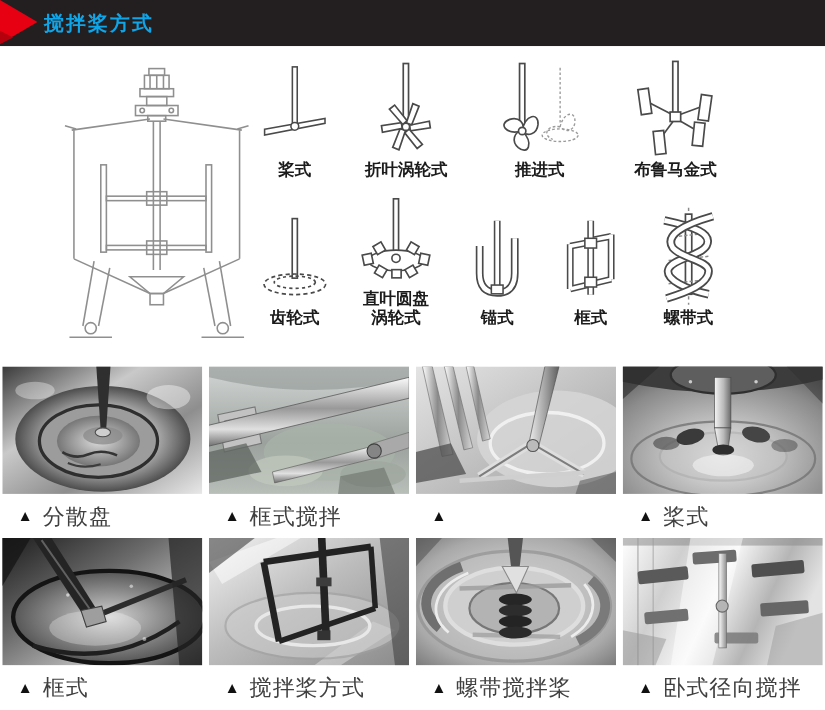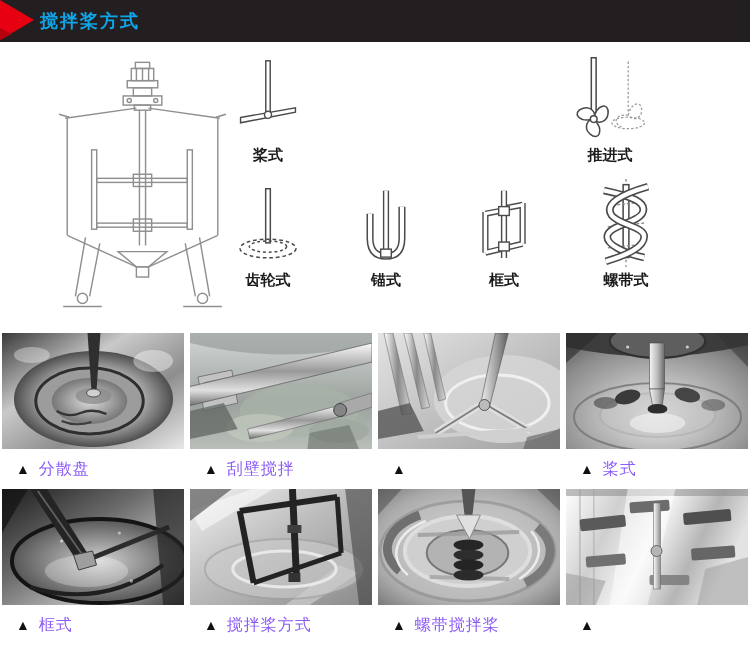--- a/index.html
+++ b/index.html
@@ -20,21 +20,21 @@
   .agi svg{display:block;}
   .agi-label{margin-top:2px;font-size:15px;font-weight:bold;color:#1c1c1c;text-align:center;line-height:1.15;}
 
   
   .photo-grid{display:grid;grid-template-columns:repeat(4,1fr);column-gap:6px;padding:0 2px;}
   .photo-cell{display:flex;flex-direction:column;}
   .photo{height:116px;overflow:hidden;}
   .photo svg{display:block;width:100%;height:116px;}
   .photo-label{height:40px;display:flex;align-items:center;padding-left:14px;gap:9px;}
   .tri{font-size:14px;color:#111;line-height:1;}
-  .lbl{font-size:16px;color:#8b5cf6;font-weight:500;letter-spacing:1px;}
+  .lbl{font-size:20px;color:#404040;font-weight:500;letter-spacing:1px;}
 
   .ic{stroke:#4a4a4a;fill:none;stroke-width:1.6;}
   .icf{stroke:#4a4a4a;fill:#ffffff;stroke-width:1.6;}
 </style>
 </head>
 <body>
 
 <div class="header">
   <svg class="header-accent" viewBox="0 0 40 42">
     <polygon points="0,0 34,20 0,40" fill="#e60012"></polygon>
@@ -103,20 +103,35 @@
       <div class="agi" style="width:56px">
         <svg width="62" height="92" viewBox="0 0 70 96">
           <rect class="icf" x="32.5" y="6" width="5" height="60"></rect>
           <polygon class="icf" points="4,70 66,59 66,64 4,76"></polygon>
           <circle class="icf" cx="35" cy="67" r="4"></circle>
         </svg>
         <div class="agi-label">桨式</div>
       </div>
 
 
+      <div class="agi" style="width:84px">
+        <svg width="74" height="92" viewBox="0 0 70 96">
+          <rect class="icf" x="32.5" y="6" width="5" height="54"></rect>
+          <g transform="translate(35,66)">
+            <path class="icf" transform="rotate(10)" d="M3,-2 L21,-9 L23,-3 L5,3 Z"></path>
+            <path class="icf" transform="rotate(70)" d="M3,-2 L21,-9 L23,-3 L5,3 Z"></path>
+            <path class="icf" transform="rotate(130)" d="M3,-2 L21,-9 L23,-3 L5,3 Z"></path>
+            <path class="icf" transform="rotate(190)" d="M3,-2 L21,-9 L23,-3 L5,3 Z"></path>
+            <path class="icf" transform="rotate(250)" d="M3,-2 L21,-9 L23,-3 L5,3 Z"></path>
+            <path class="icf" transform="rotate(310)" d="M3,-2 L21,-9 L23,-3 L5,3 Z"></path>
+            <circle class="icf" r="3.5"></circle>
+          </g>
+        </svg>
+        <div class="agi-label">折叶涡轮式</div>
+      </div>
 
       <div class="agi" style="width:96px">
         <svg width="88" height="92" viewBox="0 0 88 96">
 
           <rect class="icf" x="24.5" y="6" width="5" height="58"></rect>
           <g transform="translate(27,70)">
             <path class="icf" transform="rotate(0)" d="M0,0 C3,-16 16,-18 15,-6 C14,3 5,6 0,0 Z"></path>
             <path class="icf" transform="rotate(125)" d="M0,0 C3,-16 16,-18 15,-6 C14,3 5,6 0,0 Z"></path>
             <path class="icf" transform="rotate(245)" d="M0,0 C3,-16 16,-18 15,-6 C14,3 5,6 0,0 Z"></path>
             <circle class="icf" r="3.5"></circle>
@@ -125,33 +140,67 @@
           <g stroke="#9a9a9a" fill="none" stroke-width="1.3" stroke-dasharray="2.5 2">
             <line x1="63" y1="10" x2="63" y2="62"></line>
             <ellipse cx="63" cy="74" rx="17" ry="6"></ellipse>
             <path d="M63,66 C66,52 78,50 77,62 C76,70 68,72 63,66 Z"></path>
             <path d="M63,66 C50,64 46,74 56,78"></path>
           </g>
         </svg>
         <div class="agi-label">推进式</div>
       </div>
 
+      <div class="agi" style="width:88px">
+        <svg width="78" height="92" viewBox="0 0 78 96">
+          <rect class="icf" x="36.5" y="4" width="5" height="52"></rect>
+          <g class="ic">
+            <line x1="39" y1="56" x2="12" y2="42"></line>
+            <line x1="39" y1="56" x2="66" y2="46"></line>
+            <line x1="39" y1="58" x2="24" y2="78"></line>
+            <line x1="39" y1="58" x2="60" y2="70"></line>
+          </g>
+          <rect class="icf" x="5" y="30" width="10" height="24" transform="rotate(-8 10 42)"></rect>
+          <rect class="icf" x="62" y="36" width="10" height="24" transform="rotate(8 67 48)"></rect>
+          <rect class="icf" x="19" y="70" width="10" height="22" transform="rotate(-6 24 81)"></rect>
+          <rect class="icf" x="56" y="62" width="10" height="22" transform="rotate(6 61 73)"></rect>
+          <rect class="icf" x="34" y="52" width="10" height="9"></rect>
+        </svg>
+        <div class="agi-label">布鲁马金式</div>
+      </div>
     </div>
 
     <div class="agi-row agi-row2">
 
       <div class="agi" style="width:56px">
         <svg width="66" height="84" viewBox="0 0 70 90">
           <rect class="icf" x="32.5" y="4" width="5" height="58"></rect>
           <ellipse class="ic" cx="35" cy="68" rx="30" ry="10" stroke-dasharray="4 3" stroke-width="2.4"></ellipse>
           <ellipse class="ic" cx="35" cy="66" rx="20" ry="6" stroke-dasharray="3 3"></ellipse>
         </svg>
         <div class="agi-label">齿轮式</div>
       </div>
 
+      <div class="agi" style="width:70px">
+        <svg width="70" height="84" viewBox="0 0 70 90">
+          <rect class="icf" x="32.5" y="4" width="5" height="52"></rect>
+          <ellipse class="icf" cx="35" cy="64" rx="27" ry="10"></ellipse>
+          <g class="icf">
+            <rect x="3" y="58" width="9" height="10" transform="rotate(-12 7 63)"></rect>
+            <rect x="58" y="58" width="9" height="10" transform="rotate(12 63 63)"></rect>
+            <rect x="14" y="48" width="9" height="9" transform="rotate(-30 18 52)"></rect>
+            <rect x="47" y="48" width="9" height="9" transform="rotate(30 52 52)"></rect>
+            <rect x="16" y="70" width="9" height="9" transform="rotate(30 20 74)"></rect>
+            <rect x="45" y="70" width="9" height="9" transform="rotate(-30 50 74)"></rect>
+            <rect x="31" y="73" width="9" height="8"></rect>
+          </g>
+          <circle class="icf" cx="35" cy="62" r="4"></circle>
+        </svg>
+        <div class="agi-label">直叶圆盘涡轮式</div>
+      </div>
 
       <div class="agi" style="width:56px">
         <svg width="62" height="84" viewBox="0 0 70 90">
           <path d="M17,30 L17,58 Q17,78 35,78 Q53,78 53,58 L53,22" stroke="#4a4a4a" stroke-width="8" fill="none"></path>
           <path d="M17,30 L17,58 Q17,78 35,78 Q53,78 53,58 L53,22" stroke="#ffffff" stroke-width="4.6" fill="none"></path>
           <line x1="35" y1="4" x2="35" y2="74" stroke="#4a4a4a" stroke-width="7"></line>
           <line x1="35" y1="4" x2="35" y2="74" stroke="#ffffff" stroke-width="3.8"></line>
           <rect class="icf" x="29" y="70" width="12" height="9"></rect>
         </svg>
         <div class="agi-label">锚式</div>
@@ -269,21 +318,21 @@
         <polygon points="58,96 152,72 154,83 60,106" fill="url(#p2cyl)" stroke="#5f5f5f" stroke-width="0.6"></polygon>
         <polygon points="150,70 183,60 183,74 152,84" fill="#a9a9a9" stroke="#6a6a6a" stroke-width="0.6"></polygon>
         <circle cx="151" cy="77" r="6.5" fill="#858585" stroke="#3f3f3f"></circle>
         <polygon points="-2,54 183,10 183,29 -2,73" fill="url(#p2cyl)" stroke="#555555" stroke-width="0.7"></polygon>
         <polygon points="0,78 34,70 48,96 0,106" fill="#5f6660" opacity="0.75"></polygon>
         <polygon points="120,100 160,92 170,116 118,116" fill="#6a716a" opacity="0.6"></polygon>
       </svg>
     </div>
     <div class="photo-label">
       <span class="tri">▲</span>
-      <span class="lbl">刮壁搅拌</span>
+      <span class="lbl">框式搅拌</span>
     </div>
   </div>
 
   <div class="photo-cell">
     <div class="photo">
       <svg viewBox="0 0 183 116" preserveAspectRatio="none">
         <defs>
           <linearGradient id="p3bg" x1="0" y1="0" x2="1" y2="1">
             <stop offset="0" stop-color="#e4e4e4"></stop>
               <stop offset="1" stop-color="#9f9f9f"></stop>
@@ -494,15 +543,16 @@
         <rect x="20" y="66" width="40" height="11" rx="2" fill="#707070" transform="rotate(-5 40 71)"></rect>
         <rect x="84" y="86" width="40" height="10" rx="2" fill="#7a7a7a" opacity="0.85"></rect>
         <rect x="88" y="14" width="7" height="86" fill="url(#p8s)" stroke="#6e6e6e" stroke-width="0.6"></rect>
         <circle cx="91" cy="62" r="5.5" fill="#b5b5b5" stroke="#666666"></circle>
         <polygon points="140,80 183,68 183,116 132,116" fill="#9b9b9b" opacity="0.5"></polygon>
         <polygon points="0,84 40,92 30,116 0,116" fill="#8f8f8f" opacity="0.45"></polygon>
       </svg>
     </div>
     <div class="photo-label">
       <span class="tri">▲</span>
+      <span class="lbl">卧式径向搅拌</span>
     </div>
   </div>
 </div>
 
 </body></html>

